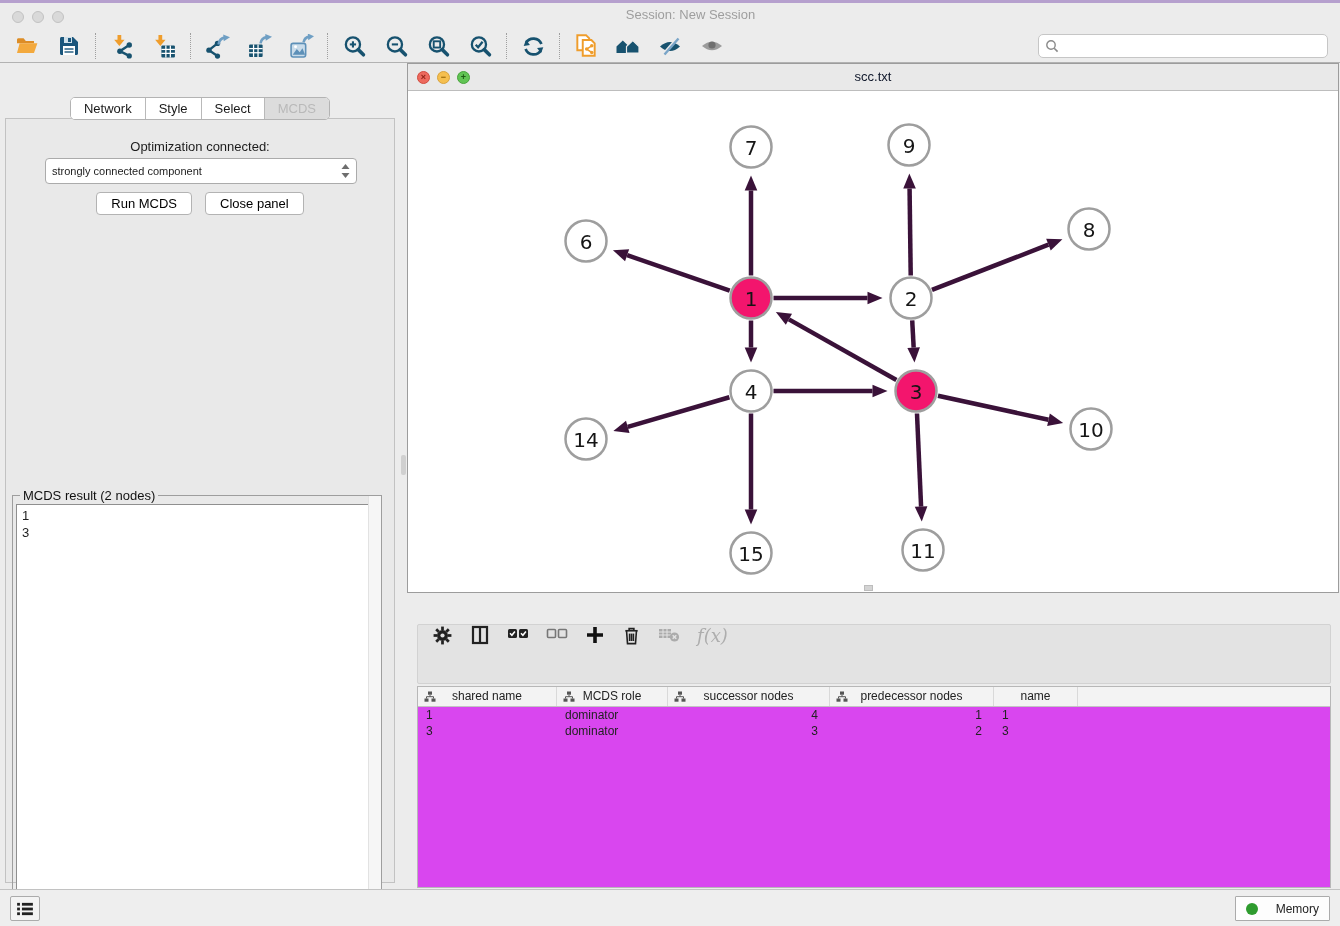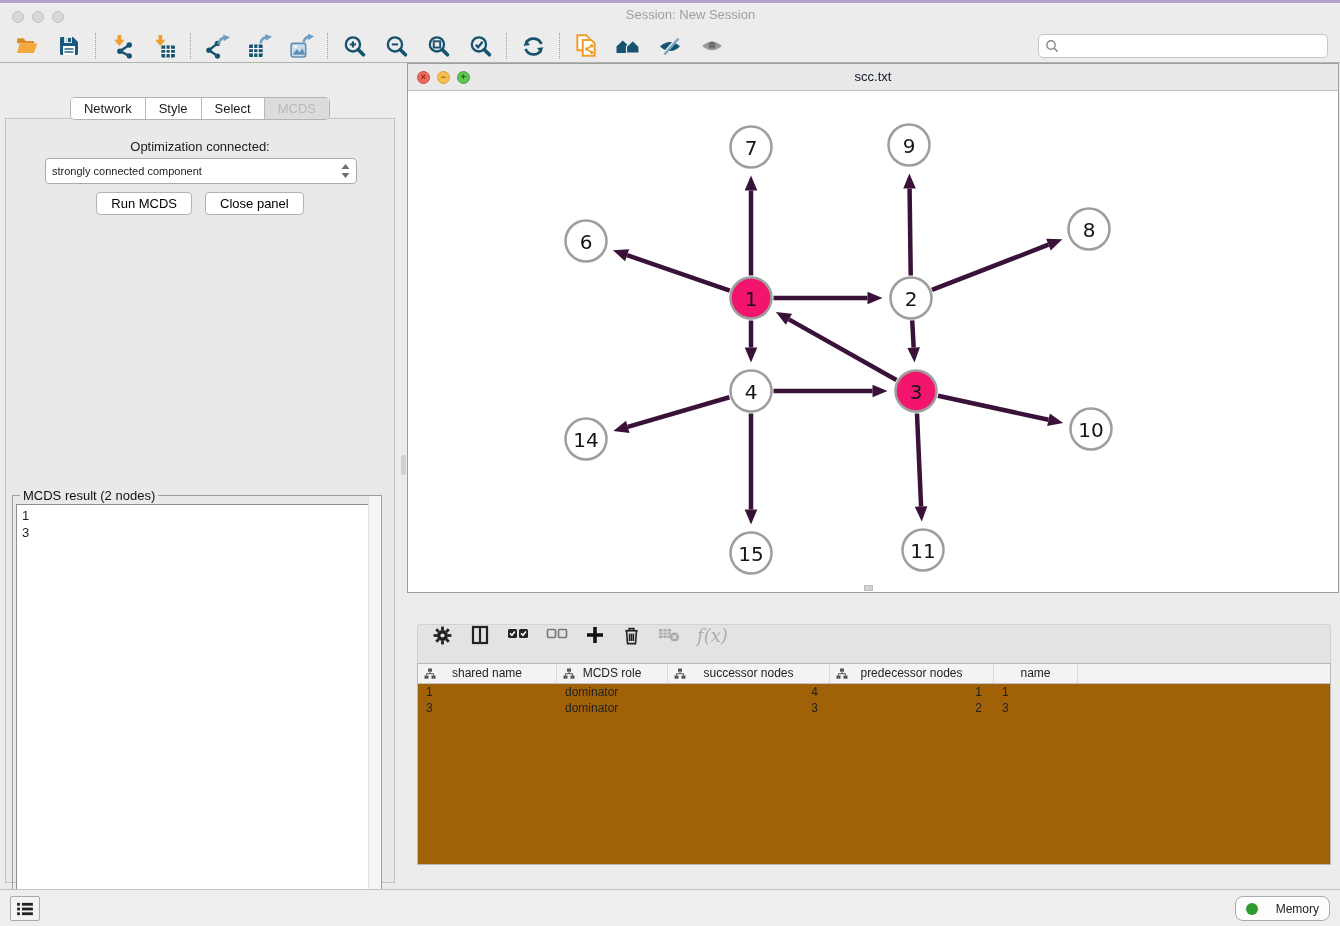--- a/index.html
+++ b/index.html
@@ -71,40 +71,40 @@
   #net-grip { position:absolute; left:456px; bottom:1px; width:9px; height:6px;
     background:#d4d4d4; border:1px solid #bdbdbd; }
   #divider-handle { position:absolute; left:401px; top:455px; width:5px; height:20px;
     background:#d0d0d0; border-radius:2px; }
   
   #table-panel { position:absolute; left:407px; top:595px; width:933px; height:293px; }
   #tp-toolbar { position:absolute; left:10px; right:9px; top:29px; height:60px;
     background:#e3e3e3; border:1px solid #d2d2d2; border-radius:2px;
     display:flex; align-items:flex-start; gap:17px; padding-left:14px; }
   .fx { font-family:"DejaVu Serif", serif; font-style:italic; font-size:18px; color:#adadad; }
-  #node-table { position:absolute; left:10px; right:9px; top:68px; height:202px;
-    background:#a16207; border:1px solid #b7b7b7; overflow:hidden; }
+  #node-table { position:absolute; left:10px; right:9px; top:91px; height:202px;
+    background:#d946ef; border:1px solid #b7b7b7; overflow:hidden; }
   .trow { display:grid; grid-template-columns:139px 111px 162px 164px 84px 1fr; }
   .thead { background:#f3f3f3; border-bottom:1px solid #c3c3c3; height:20px; }
   .th { position:relative; font-size:12px; color:#222; text-align:center;
     line-height:19px; border-right:1px solid #d9d9d9; }
   .th:last-child { border-right:none; }
   .th .colicon { position:absolute; left:6px; top:4px; }
   .tr { height:16px; }
   .td { font-size:12px; line-height:16px; padding:0 8px; white-space:nowrap; overflow:hidden; }
   .td.num { text-align:right; padding-right:12px; }
   #tp-tabs { position:absolute; left:0; right:0; top:266px; display:flex; justify-content:center; }
   
   #status-bar { position:absolute; left:0; top:889px; right:0; height:37px;
     border-top:1px solid #c2c2c2; background:#eeeeee; }
   #list-btn { position:absolute; left:10px; top:6px; width:30px; height:25px;
     background:#f4f4f4; border:1px solid #ababab; border-radius:2px;
     display:flex; align-items:center; justify-content:center; }
   #memory-btn { position:absolute; right:10px; top:6px; height:25px;
-    background:#fdfdfd; border:1px solid #ababab; border-radius:8px;
+    background:#fdfdfd; border:1px solid #ababab; border-radius:1px;
     display:flex; align-items:center; gap:18px; padding:0 10px; font-size:12px; }
   #memory-btn .dot { width:12px; height:12px; border-radius:50%; background:#2e9b2e; }
   svg { display:block; }
 </style>
 </head>
 <body>
 
 <div id="titlebar">
   <div class="lights">
     <span></span>

